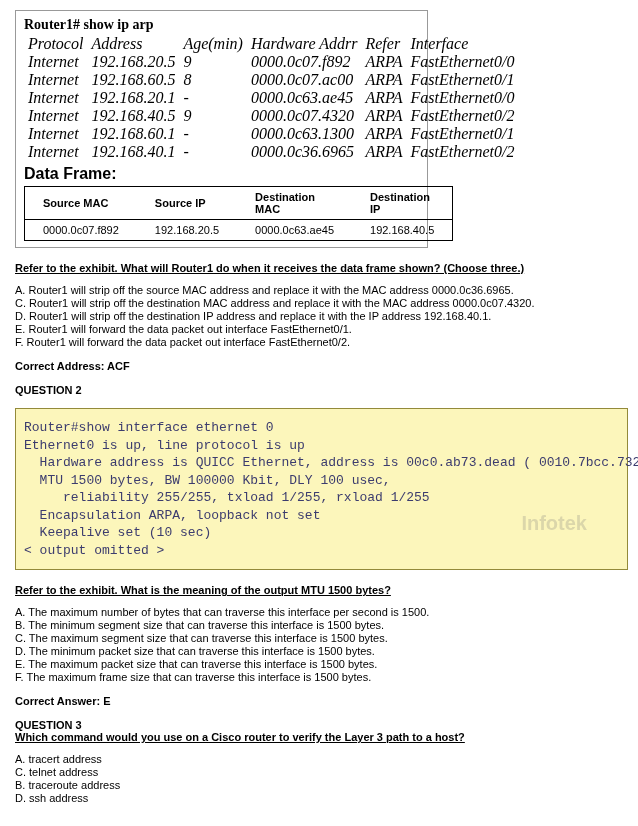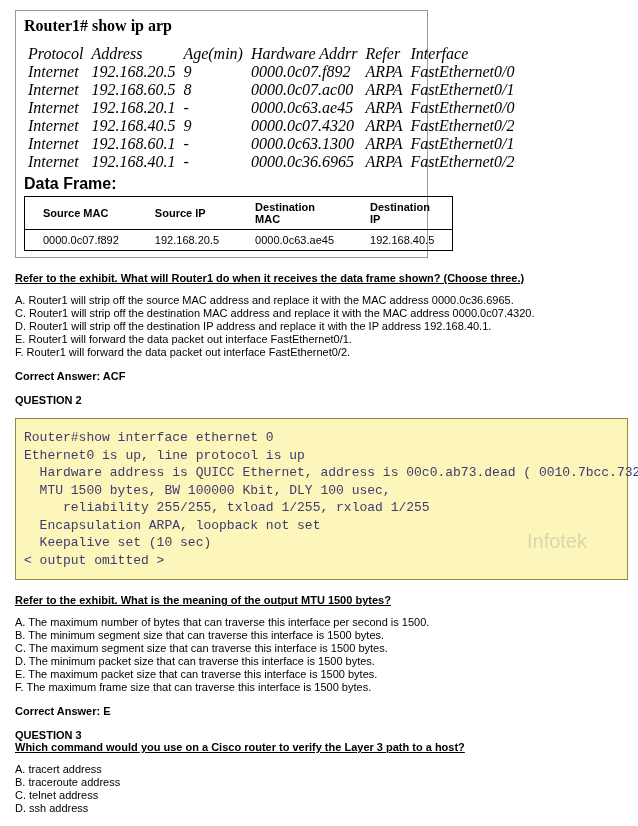--- a/index.html
+++ b/index.html
@@ -15,23 +15,23 @@
   .exhibit1 {
     border: 1px solid #999;
     width: 395px;
     padding: 6px 8px;
     margin-bottom: 14px;
     background: #fff;
     position: relative;
   }
   .exhibit1 .prompt {
     font-family: "Times New Roman", serif;
-    font-size: 16px;
-    font-weight: bold;
-    margin-bottom: 10px;
+    font-size: 14px;
+    font-weight: bold;
+    margin-bottom: 2px;
   }
   .arp-table {
     font-family: "Times New Roman", serif;
     font-size: 16px;
     border-collapse: collapse;
     width: 100%;
     font-style: italic;
   }
   .arp-table td {
     padding: 0 4px;
@@ -87,25 +87,25 @@
     font-size: 13px;
     color: #3c3c6e;
     margin-bottom: 14px;
     white-space: pre;
     line-height: 1.35;
     position: relative;
   }
   .watermark {
     position: absolute;
     right: 40px;
-    bottom: 24px;
+    bottom: 32px;
     color: rgba(120,120,120,0.25);
     font-family: Arial, sans-serif;
     font-size: 20px;
-    font-weight: normal;
+    font-weight: bold;
     pointer-events: none;
   }
 </style>
 </head>
 <body>
 
 <div class="exhibit1">
   <div class="prompt">Router1# show ip arp</div>
   <table class="arp-table">
     <tbody>
@@ -187,21 +187,21 @@
 </div>
 
 <div class="question-text">Refer to the exhibit. What will Router1 do when it receives the data frame shown? (Choose three.)</div>
 <div class="options">
   <p>A. Router1 will strip off the source MAC address and replace it with the MAC address 0000.0c36.6965.</p>
   <p>C. Router1 will strip off the destination MAC address and replace it with the MAC address 0000.0c07.4320.</p>
   <p>D. Router1 will strip off the destination IP address and replace it with the IP address 192.168.40.1.</p>
   <p>E. Router1 will forward the data packet out interface FastEthernet0/1.</p>
   <p>F. Router1 will forward the data packet out interface FastEthernet0/2.</p>
 </div>
-<div class="answer">Correct Answer: ACF</div>
+<div class="answer">Correct Address: ACF</div>
 
 <div class="qnum">QUESTION 2</div>
 <div class="exhibit2"><span>Router#show interface ethernet 0</span>
 <span>Ethernet0 is up, line protocol is up</span>
 <span>  Hardware address is QUICC Ethernet, address is 00c0.ab73.dead ( 0010.7bcc.7321)</span>
 <span>  MTU 1500 bytes, BW 100000 Kbit, DLY 100 usec,</span>
 <span>     reliability 255/255, txload 1/255, rxload 1/255</span>
 <span>  Encapsulation ARPA, loopback not set</span>
 <span>  Keepalive set (10 sec)</span>
 <span>&lt; output omitted &gt;</span><span class="watermark">Infotek</span></div>
@@ -214,16 +214,16 @@
   <p>D. The minimum packet size that can traverse this interface is 1500 bytes.</p>
   <p>E. The maximum packet size that can traverse this interface is 1500 bytes.</p>
   <p>F. The maximum frame size that can traverse this interface is 1500 bytes.</p>
 </div>
 <div class="answer">Correct Answer: E</div>
 
 <div class="qnum" style="margin-bottom:0">QUESTION 3</div>
 <div class="question-text" style="margin-top:0">Which command would you use on a Cisco router to verify the Layer 3 path to a host?</div>
 <div class="options">
   <p>A. tracert address</p>
+  <p>C. telnet address</p>
   <p>B. traceroute address</p>
-  <p>C. telnet address</p>
   <p>D. ssh address</p>
 </div>
 
 </body></html>

